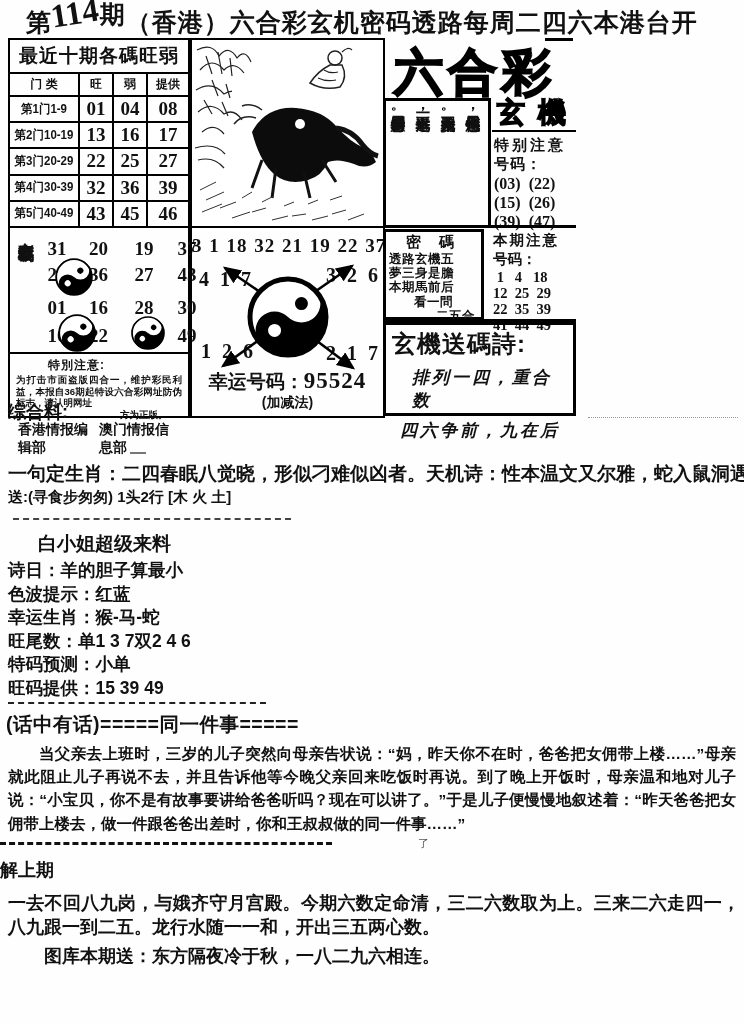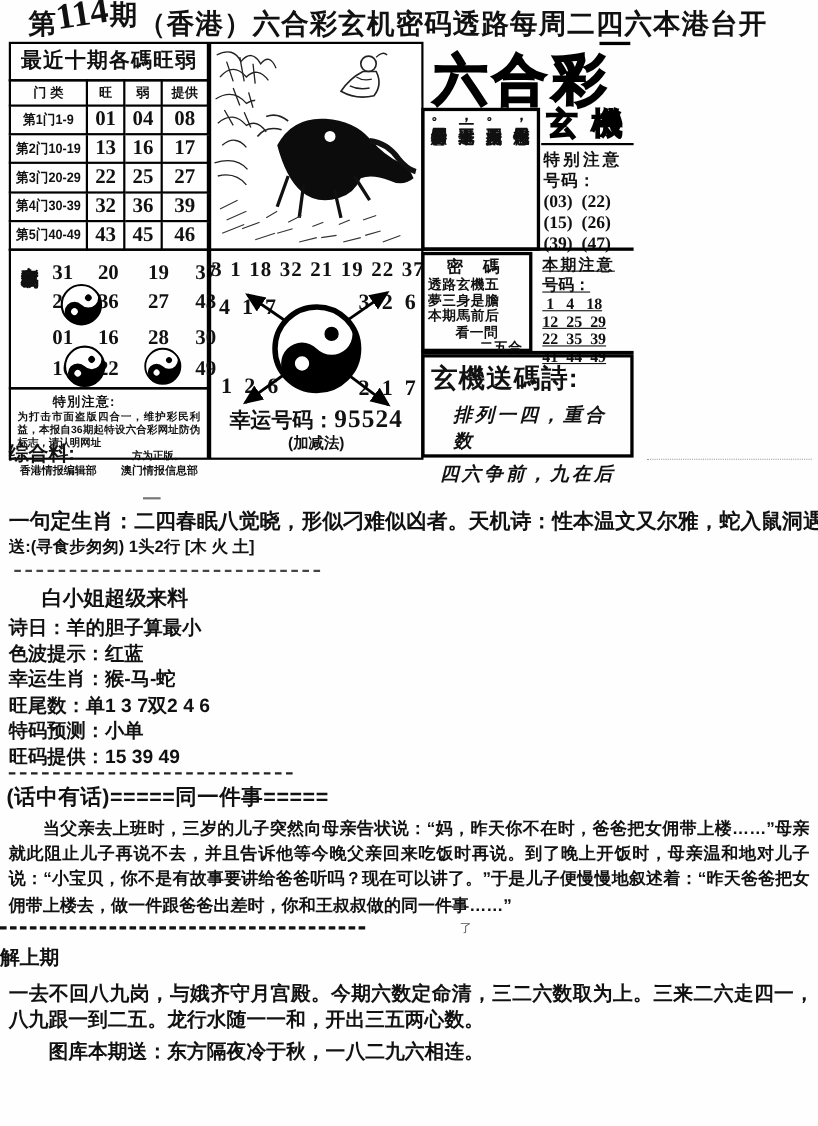--- a/index.html
+++ b/index.html
@@ -28,21 +28,21 @@
   #lucky-box { left:8px; top:226px; width:182px; height:128px; border:2px solid #000; }
   #lucky-vtitle { left:12px; top:230px; width:24px; height:122px; writing-mode:vertical-rl; text-orientation:upright; font-size:16px; font-weight:900; letter-spacing:.5px; }
   #lucky-grid { left:38px; top:238px; display:grid; grid-template-columns:38px 45px 46px 40px; grid-template-rows:26px 33px 28px 26px; }
   #lucky-grid span { font-family:"Liberation Serif",serif; font-size:19px; font-weight:700; text-align:center; }
   .yy { position:absolute; }
 
   #notice-box { left:8px; top:352px; width:182px; height:66px; border:2px solid #000; padding:3px 6px 2px; }
   .notice-title { font-size:12px; font-weight:900; padding-left:32px; letter-spacing:1px; }
   .notice-body { font-size:9.5px; font-weight:700; line-height:11.5px; text-align:justify; }
   .notice-right { font-size:9.5px; font-weight:700; padding-left:104px; line-height:11px; }
-  .notice-orgs { display:flex; justify-content:space-between; font-size:10px; font-weight:900; padding:1px 2px 0; }
+  .notice-orgs { display:flex; justify-content:space-between; font-size:14px; font-weight:900; padding:1px 2px 0; }
 
   
   #illus { left:190px; top:38px; width:195px; height:190px; border:2px solid #000; background:#fff; }
   #center-panel { left:190px; top:226px; width:195px; height:192px; border:2px solid #000; }
   #cp-top { position:absolute; left:0; top:7px; width:100%; text-align:left; font-family:"Liberation Serif",serif; font-size:19px; font-weight:700; letter-spacing:1px; word-spacing:1px; white-space:nowrap; }
   .cp-corner { position:absolute; font-family:"Liberation Serif",serif; font-size:20px; font-weight:700; word-spacing:6px; white-space:nowrap; }
   #cp-lucky { position:absolute; left:0; top:140px; width:100%; text-align:center; font-size:19px; font-weight:900; }
   #cp-lucky b { font-family:"Liberation Serif",serif; font-size:23px; letter-spacing:1px; }
   #cp-method { position:absolute; left:0; top:166px; width:100%; text-align:center; font-size:14px; font-weight:700; }
 
@@ -56,21 +56,21 @@
   #sp-nums { left:494px; top:136px; width:82px; }
   #sp-nums .t1 { font-size:15px; font-weight:900; letter-spacing:3px; }
   #sp-nums .t2 { font-size:15px; font-weight:900; letter-spacing:1px; }
   #sp-nums .pr { font-family:"Liberation Serif",serif; font-size:16px; font-weight:600; line-height:19px; white-space:pre; }
   #hline2 { left:383px; top:225px; width:193px; height:3px; background:#000; }
   #mima-box { left:383px; top:229px; width:101px; height:91px; border:3px solid #000; padding:1px 3px; }
   #mima-box .mt { text-align:center; font-size:15px; font-weight:900; letter-spacing:7px; }
   #mima-box .ml { font-size:12.5px; font-weight:900; line-height:14.2px; letter-spacing:.5px; }
   #mima-box .ml.c { text-align:center; }
   #mima-box .ml.r { text-align:right; padding-right:3px; }
-  #benqi { left:493px; top:231px; width:83px;text-decoration:underline; }
+  #benqi { left:493px; top:231px; width:83px; }
   #benqi .t1 { font-size:14.5px; font-weight:900; letter-spacing:2px; }
   #benqi .t2 { font-size:14.5px; font-weight:900; }
   #benqi .br { font-family:"Liberation Serif",serif; font-size:14.5px; font-weight:600; line-height:16px; white-space:pre; }
   #hline3 { left:383px; top:319px; width:193px; height:3px; background:#000; }
   #poem2-box { left:383px; top:322px; width:193px; height:94px; border:3px solid #000; padding:3px 6px; }
   #poem2-box .pt { font-size:24px; font-weight:900; letter-spacing:1px; }
   #poem2-box .pl { font-family:"Liberation Serif",serif; font-style:italic; font-size:17px; font-weight:700; letter-spacing:3px; }
   #poem2-box .pl1 { margin:6px 0 0 20px; }
   #poem2-box .pl2 { margin:7px 0 0 8px; }
   #faint-dots { left:588px; top:417px; width:150px; border-top:1px dotted #999; }

